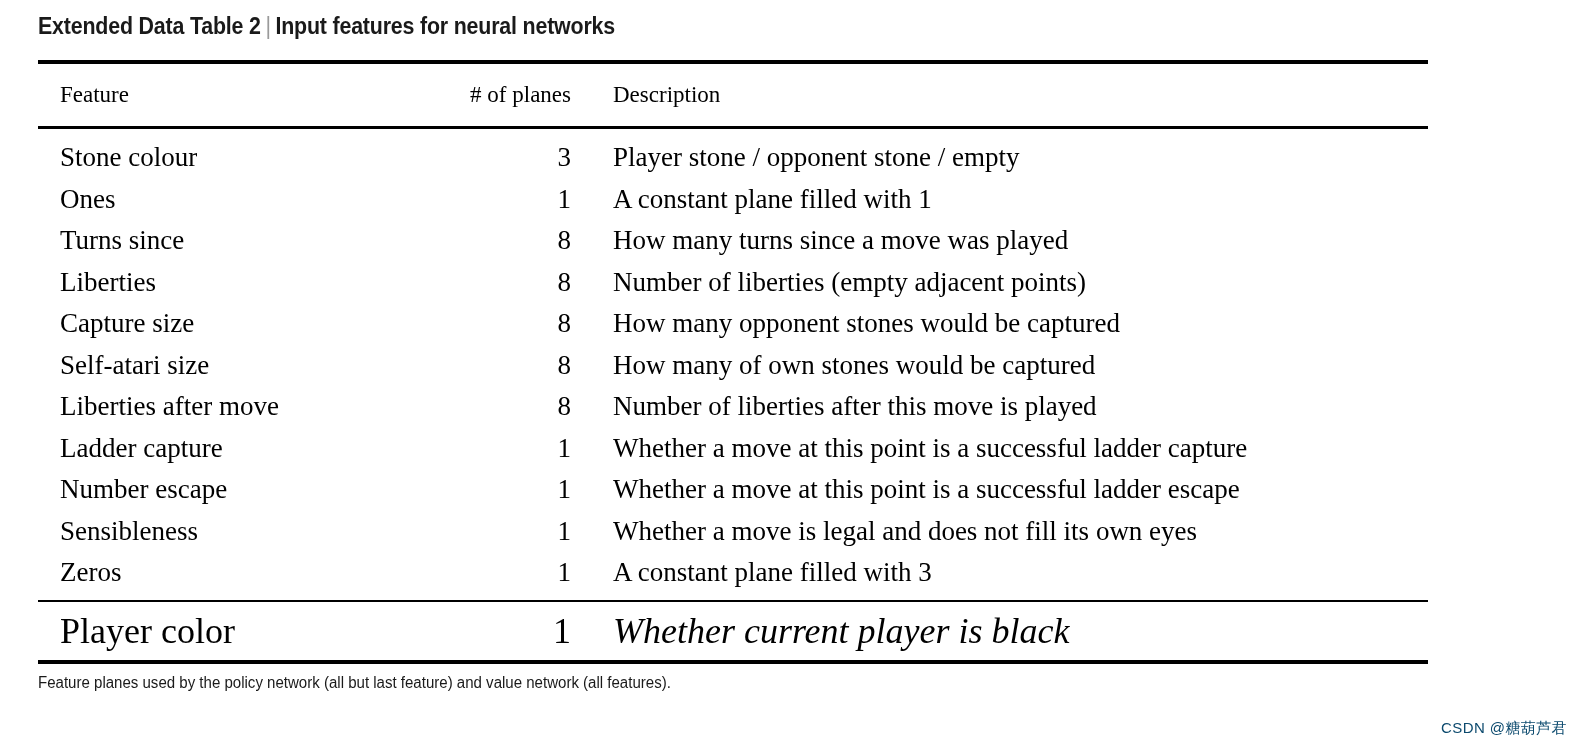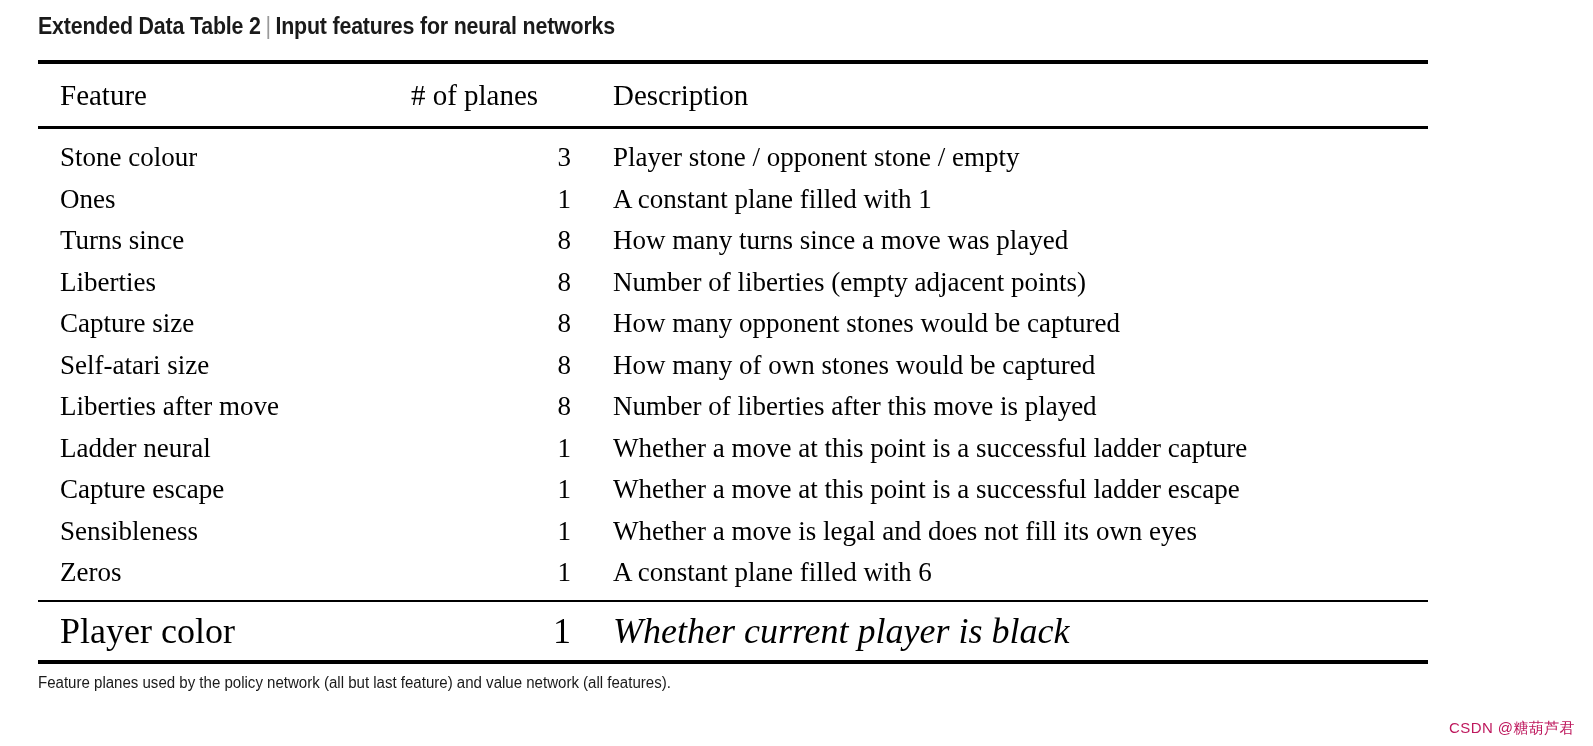--- a/index.html
+++ b/index.html
@@ -68,27 +68,27 @@
     vertical-align: baseline;
   }
 
   
   col.col-feature { width: 340px; }
   col.col-planes  { width: 195px; }
   col.col-desc    { width: 855px; }
 
   
   .head-row th {
-    font-size: 29px;
+    font-size: 23px;
     height: 62px;
     line-height: 62px;
     white-space: nowrap;
   }
   .head-row th.h-feature { text-align: left;  padding-left: 22px; }
-  .head-row th.h-planes  { text-align: center; padding-right: 2px; }
+  .head-row th.h-planes  { text-align: right; padding-right: 2px; }
   .head-row th.h-desc    { text-align: left;  padding-left: 40px; }
 
   
   .body-row td {
     font-size: 27px;
     height: 41.5px;
     line-height: 41.5px;
     white-space: nowrap;
   }
   .body-row td.c-feature { text-align: left;  padding-left: 22px; }
@@ -121,25 +121,25 @@
     font-size: 16px;
     color: #1a1a1a;
     white-space: nowrap;
     transform: scaleX(0.94);
     transform-origin: left top;
   }
 
   
   .watermark {
     position: absolute;
-    right: 18px;
+    right: 26px;
     bottom: 8px;
     font-family: "Liberation Sans", sans-serif;
     font-size: 15px;
-    color: #be185d;
+    color: #0c4a6e;
     white-space: nowrap;
     letter-spacing: 0.4px;
     text-align: center;
   }
 </style>
 </head>
 <body>
 
 <div class="table-title">
   <span>Extended Data Table 2</span><span class="title-sep">|</span><span>Input features for neural networks</span>
@@ -206,38 +206,38 @@
         <td class="c-feature">Self-atari size</td>
         <td class="c-planes">8</td>
         <td class="c-desc">How many of own stones would be captured</td>
       </tr>
       <tr class="body-row">
         <td class="c-feature">Liberties after move</td>
         <td class="c-planes">8</td>
         <td class="c-desc">Number of liberties after this move is played</td>
       </tr>
       <tr class="body-row">
-        <td class="c-feature">Ladder neural</td>
+        <td class="c-feature">Ladder capture</td>
         <td class="c-planes">1</td>
         <td class="c-desc">Whether a move at this point is a successful ladder capture</td>
       </tr>
       <tr class="body-row">
-        <td class="c-feature">Capture escape</td>
+        <td class="c-feature">Number escape</td>
         <td class="c-planes">1</td>
         <td class="c-desc">Whether a move at this point is a successful ladder escape</td>
       </tr>
       <tr class="body-row">
         <td class="c-feature">Sensibleness</td>
         <td class="c-planes">1</td>
         <td class="c-desc">Whether a move is legal and does not fill its own eyes</td>
       </tr>
       <tr class="body-row">
         <td class="c-feature">Zeros</td>
         <td class="c-planes">1</td>
-        <td class="c-desc">A constant plane filled with 6</td>
+        <td class="c-desc">A constant plane filled with 3</td>
       </tr>
 
       <tr class="body-bottom-pad">
           <td colspan="3"></td>
         </tr>
     </tbody>
   </table>
 
   <div class="rule rule-mid"></div>
 

